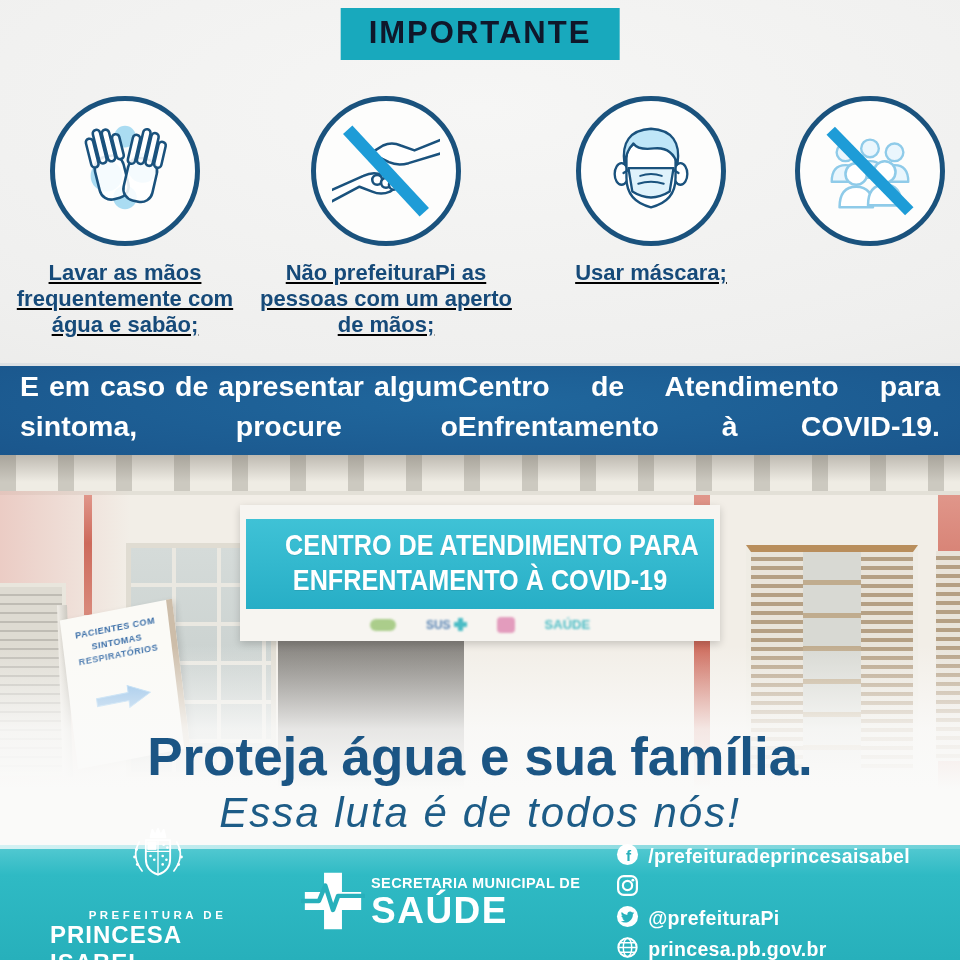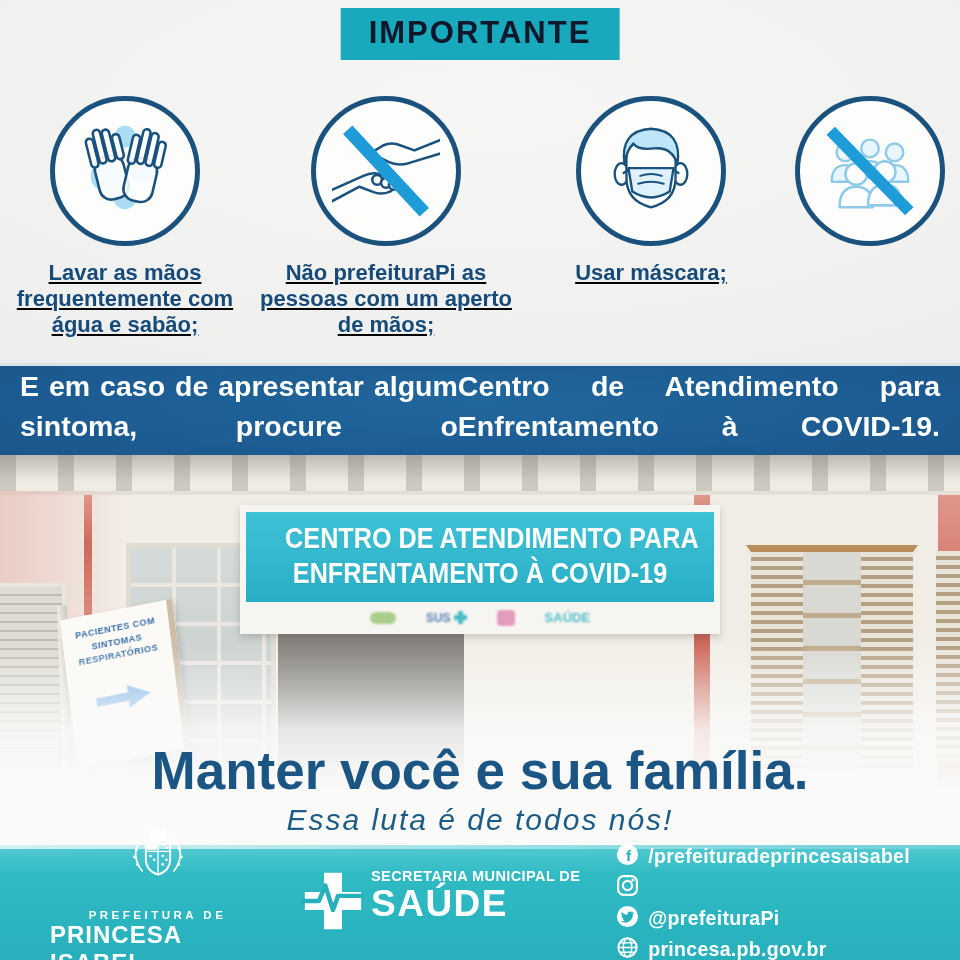--- a/index.html
+++ b/index.html
@@ -53,21 +53,21 @@
   .win-right{left:746px;top:90px;width:162px;height:218px;border:5px solid #efece4;
         border-top:7px solid #b98e5c;display:flex;}
   .louver{flex:1;background:repeating-linear-gradient(180deg,#e9e4da 0 5px,#b5a084 5px 9px);}
   .glass-mid{width:58px;background:repeating-linear-gradient(180deg,#d8d9d3 0 28px,#c0ac8e 28px 33px),#d8d9d3;}
   .win-edge{left:936px;top:96px;width:24px;height:210px;
         background:repeating-linear-gradient(180deg,#e9e4da 0 5px,#b5a084 5px 9px);}
 
   .sign{position:absolute;left:240px;top:50px;width:468px;background:#f7f5f1;
         padding:7px 6px 0;box-shadow:0 3px 8px rgba(0,0,0,.18);}
   .sign-main{background:linear-gradient(180deg,#3fc2d6,#27aec6);color:#fff;
-        text-align:center;padding:9px 2px 11px;}
+        text-align:center;padding:9px 2px 11px;margin-top:7px;}
   .sign-line{font-weight:bold;font-size:30px;line-height:1.16;white-space:nowrap;
         display:block;transform:scaleX(.84);transform-origin:50% 50%;
         text-shadow:0 1px 0 rgba(0,0,0,.08);}
   .sign-logos{height:32px;display:flex;align-items:center;justify-content:center;
         gap:30px;filter:blur(1.1px);opacity:.85;}
   .blob{width:26px;height:12px;border-radius:6px;}
   .blob-green{background:#9ec77a;}
   .blob-pink{background:#e08db4;width:18px;height:16px;border-radius:4px;}
   .mini-logo{font-weight:bold;color:#3a6ea8;font-size:12px;display:flex;align-items:center;gap:3px;}
   .mini-cross{width:13px;height:13px;background:
@@ -81,32 +81,32 @@
         background:#fbfaf6;border-right:6px solid #cdbda9;box-shadow:3px 3px 6px rgba(0,0,0,.12);
         transform:rotate(-7deg) skewY(-4deg);text-align:center;padding-top:12px;box-sizing:border-box;}
   .side-line{color:#3a6ea8;font-weight:bold;font-size:9px;line-height:1.5;
         filter:blur(.5px);letter-spacing:.5px;}
   .side-arrow{margin-top:22px;}
 
   .fade{position:absolute;left:0;right:0;bottom:0;height:200px;
         background:linear-gradient(180deg,rgba(250,250,249,0) 0%,rgba(250,250,249,.85) 42%,#fafaf9 72%);}
   .headline{position:absolute;left:0;right:0;bottom:8px;text-align:center;}
   .headline-title{font-size:53px;font-weight:bold;color:#1b5584;line-height:1.05;}
-  .headline-sub{font-size:30px;font-style:italic;color:#1d5c87;letter-spacing:2px;margin-top:4px;}
+  .headline-sub{font-size:42px;font-style:italic;color:#1d5c87;letter-spacing:2px;margin-top:4px;}
 
   
   .footer{height:115px;position:relative;color:#fff;
         background:linear-gradient(180deg,#55cad2 0%,#2fbac4 26%,#27b0bb 100%);
         display:flex;align-items:center;justify-content:center;gap:36px;}
   .footer::before{content:"";position:absolute;top:0;left:0;right:0;height:4px;
         background:linear-gradient(90deg,rgba(255,255,255,.75),rgba(255,255,255,.15));}
   .pref{display:flex;flex-direction:column;align-items:center;width:215px;margin-top:-2px;}
   .pref-eyebrow{font-size:11.5px;font-weight:bold;letter-spacing:3.5px;margin-top:20px;}
   .pref-name{font-size:24px;font-weight:bold;letter-spacing:1px;}
-  .sec{display:flex;gap:6px;}
+  .sec{display:flex;align-items:center;gap:6px;}
   .sec-text{display:flex;flex-direction:column;line-height:1;}
   .sec-eyebrow{font-size:14.5px;font-weight:bold;letter-spacing:.4px;}
   .sec-name{font-size:37px;font-weight:bold;letter-spacing:1.5px;margin-top:2px;}
   .social{display:flex;flex-direction:column;gap:4px;}
   .social-row{display:flex;align-items:center;gap:9px;}
   .social-handle{font-size:19.5px;font-weight:bold;letter-spacing:.3px;}
 </style>
 </head>
 <body>
 
@@ -248,21 +248,21 @@
       <div class="side-arrow">
         <svg width="58" height="26" viewBox="0 0 58 26">
           <polygon points="2,9 34,9 34,2 56,13 34,24 34,17 2,17" fill="#7db4e6" stroke="#9ecdf2" stroke-width="1"></polygon>
         </svg>
       </div>
     </div>
 
     <div class="fade"></div>
 
     <div class="headline">
-      <div class="headline-title">Manter você e sua família.</div>
+      <div class="headline-title">Proteja água e sua família.</div>
       <div class="headline-sub">Essa luta é de todos nós!</div>
     </div>
   </div>
 
   <div class="footer">
 
     <div class="pref">
       <span>
         <svg width="66" height="58" viewBox="0 0 70 62">
           <g stroke="#fff" fill="none" stroke-width="2" stroke-linejoin="round" stroke-linecap="round">

